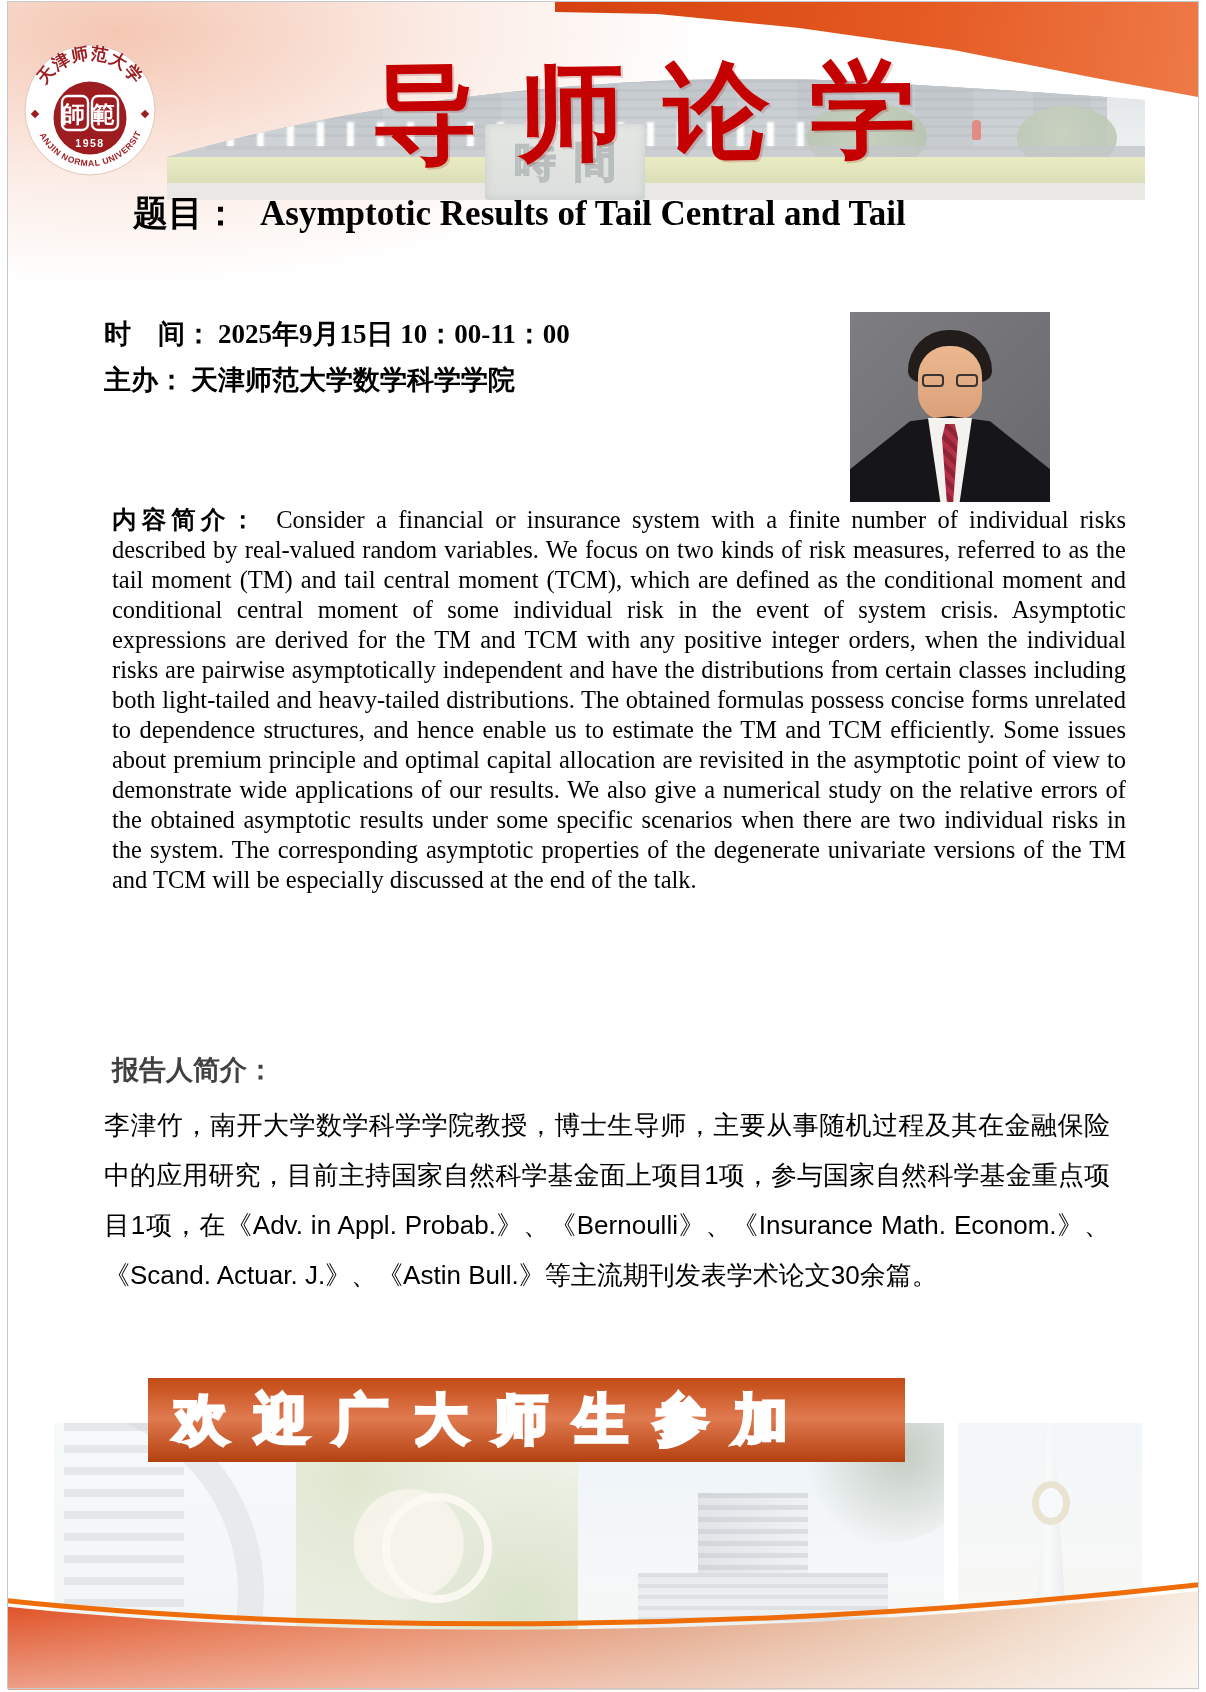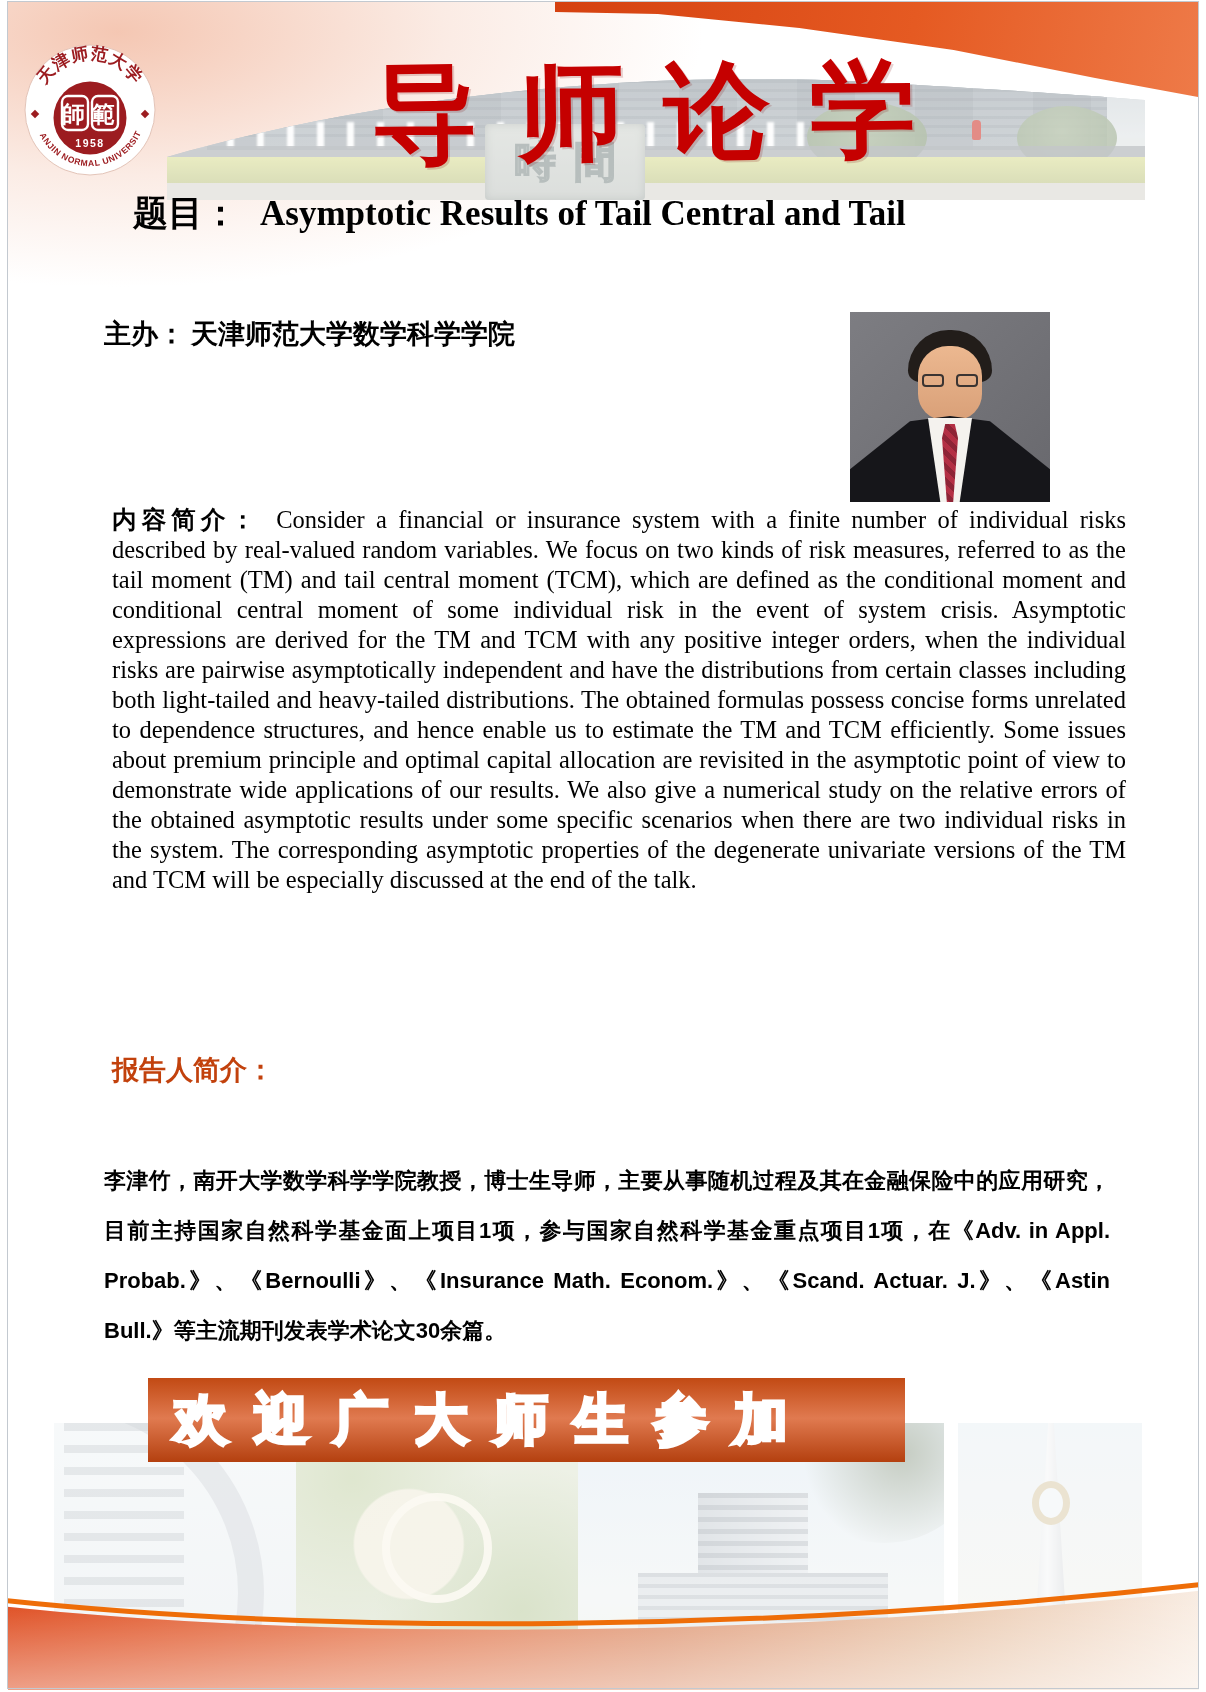--- a/index.html
+++ b/index.html
@@ -92,23 +92,23 @@
     background:repeating-linear-gradient(45deg,#b32f44 0 5px,#8e2436 5px 10px);
     clip-path:polygon(20% 0, 80% 0, 100% 18%, 70% 100%, 30% 100%, 0 18%); }
 
   
   .abstract { position:absolute; left:104px; top:505px; width:1014px; z-index:6;
     font-family:"Liberation Serif","DejaVu Serif",serif; font-size:24.5px; line-height:30px;
     text-align:justify; color:#000;margin-left:8px; }
   .abstract .abs-label { font-family:"Liberation Sans","DejaVu Sans",sans-serif; font-weight:700; padding-right:16px; }
 
   
-  .bio-label { position:absolute; left:112px; top:1052px; z-index:6; font-size:27px; font-weight:700; color:#c2410c; }
-  .bio-text { position:absolute; left:104px; top:1156px; width:1006px; z-index:6;
-    font-size:22px; font-weight:700; line-height:50px; text-align:justify; color:#000; }
+  .bio-label { position:absolute; left:112px; top:1052px; z-index:6; font-size:27px; font-weight:700; color:#404040; }
+  .bio-text { position:absolute; left:104px; top:1100px; width:1006px; z-index:6;
+    font-size:26px; font-weight:400; line-height:50px; text-align:justify; color:#000; }
 
   
   .welcome-banner { position:absolute; left:148px; top:1378px; width:757px; height:84px; z-index:8;
     background:linear-gradient(180deg,#c24a14 0%, #e07a50 48%, #b4400f 100%);
     display:flex; align-items:center; justify-content:flex-start; }
   .welcome-banner span { font-size:54px; font-weight:700; letter-spacing:26px; text-indent:26px; white-space:nowrap;
     color:rgba(224,90,26,.05); -webkit-text-stroke:3.5px #ffffff; }
 
   
   .campus { position:absolute; top:1423px; height:269px; z-index:2; overflow:hidden; }
@@ -194,20 +194,23 @@
       <textPath href="#arcBottom" startOffset="50%">TIANJIN NORMAL UNIVERSITY</textPath>
     </text>
   </svg>
 
   <div class="title-line1">
     <span class="zh">题目：</span><span>Asymptotic Results of Tail Central and Tail</span>
   </div>
 
   <div class="info">
     <div class="info-row">
+      <span class="lbl">时　间：</span><span class="val">2025年9月15日  10：00-11：00</span>
+    </div>
+    <div class="info-row">
       <span class="lbl">主办：</span><span>天津师范大学数学科学学院</span>
     </div>
   </div>
 
   <div class="speaker-photo">
     <div class="sp-hair"></div>
     <div class="sp-face"></div>
     <div class="sp-glasses">
         <i class="l"></i>
         <i class="r"></i>

